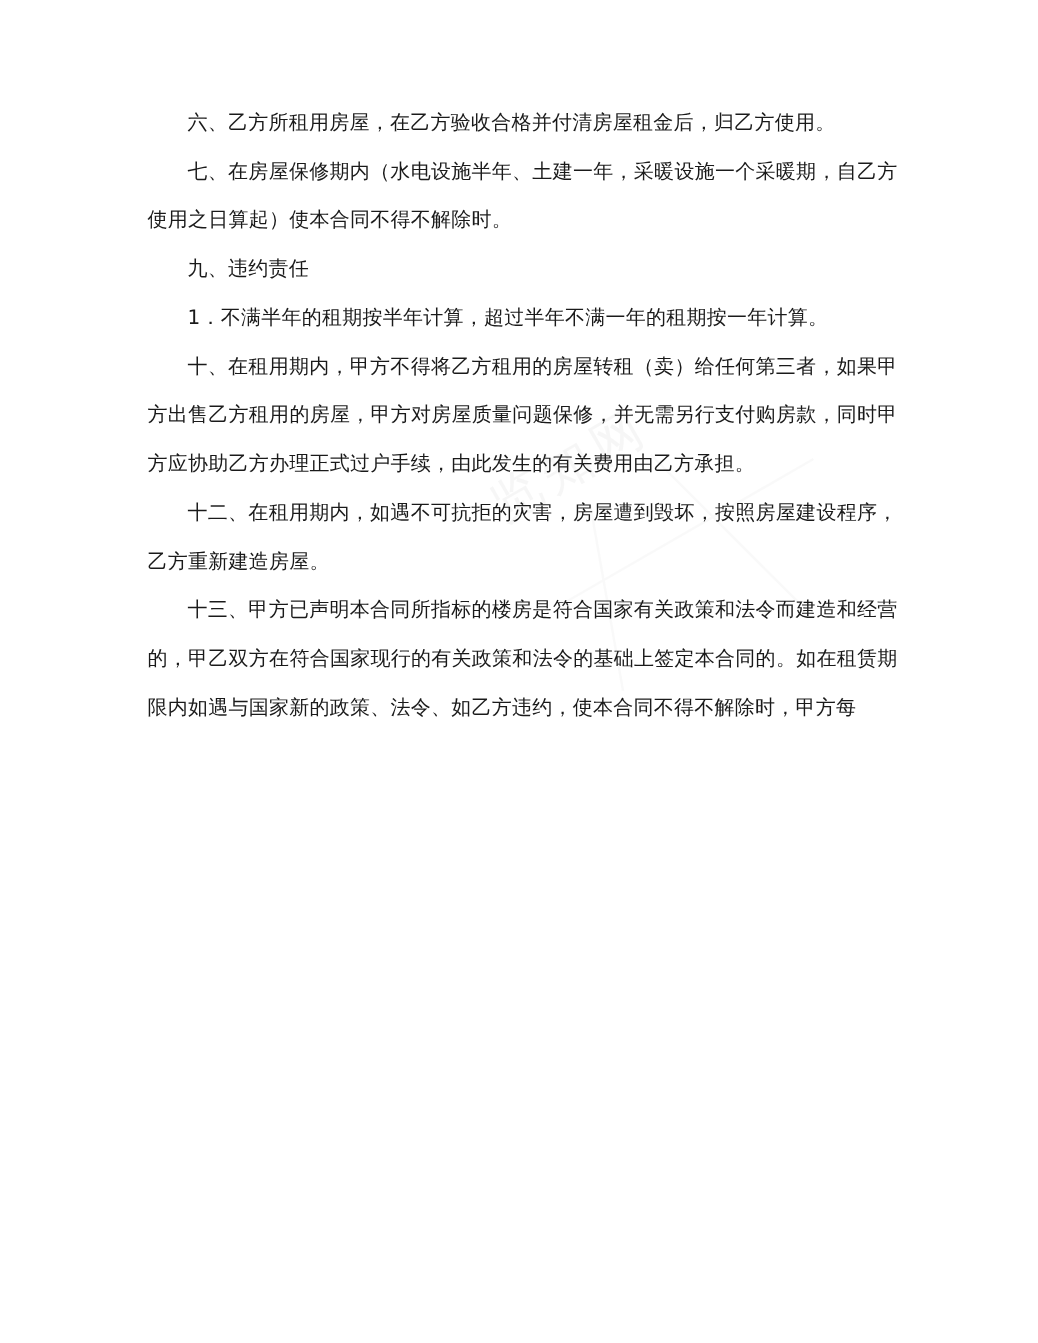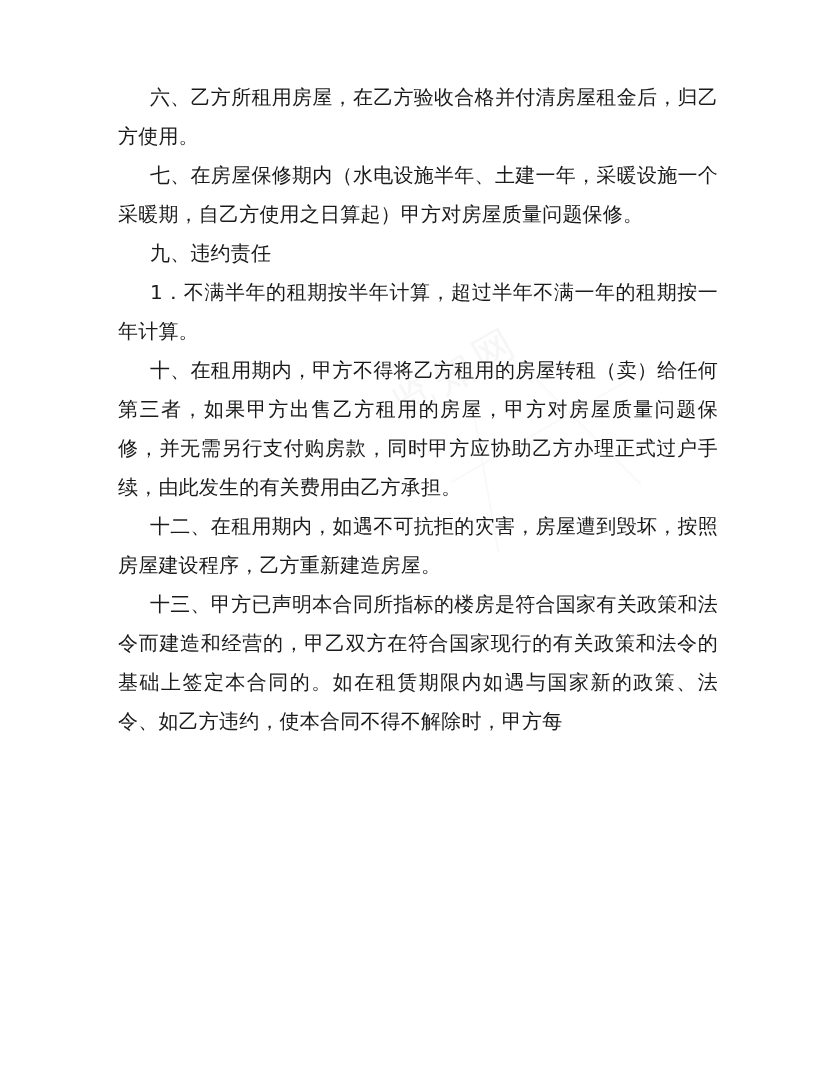--- a/index.html
+++ b/index.html
@@ -16,21 +16,21 @@
     overflow: hidden;
     font-family: "DejaVu Sans", "Liberation Sans", sans-serif;
   }
   .content {
     position: absolute;
     left: 118px;
     top: 78px;
     width: 600px;
   }
   .para {
-    font-size: 20px;
+    font-size: 16px;
     line-height: 39px;
     color: #1a1a1a;
     text-align: justify;
     text-justify: inter-ideograph;
     margin: 0 0 0 0;
     letter-spacing: 0.2px;
     white-space: pre-wrap;
   }
   .indent {
     text-indent: 32px;
@@ -67,21 +67,21 @@
 
   <div class="watermark">
     <div class="wm-line wm-l1"></div>
     <div class="wm-line wm-l2"></div>
     <div class="wm-line wm-l3"></div>
     <div class="wm-text">览知网</div>
   </div>
 
   <div class="content">
     <p class="para indent">六、乙方所租用房屋，在乙方验收合格并付清房屋租金后，归乙方使用。</p>
-    <p class="para indent">七、在房屋保修期内（水电设施半年、土建一年，采暖设施一个采暖期，自乙方使用之日算起）甲方对房屋质量问题保修。</p>
+    <p class="para indent">七、在房屋保修期内（水电设施半年、土建一年，采暖设施一个采暖期，自乙方使用之日算起）使本合同不得不解除时。</p>
     <p class="para indent">九、违约责任</p>
     <p class="para indent">1．不满半年的租期按半年计算，超过半年不满一年的租期按一年计算。</p>
     <p class="para indent">十、在租用期内，甲方不得将乙方租用的房屋转租（卖）给任何第三者，如果甲方出售乙方租用的房屋，甲方对房屋质量问题保修，并无需另行支付购房款，同时甲方应协助乙方办理正式过户手续，由此发生的有关费用由乙方承担。</p>
     <p class="para indent">十二、在租用期内，如遇不可抗拒的灾害，房屋遭到毁坏，按照房屋建设程序，乙方重新建造房屋。</p>
     <p class="para indent">十三、甲方已声明本合同所指标的楼房是符合国家有关政策和法令而建造和经营的，甲乙双方在符合国家现行的有关政策和法令的基础上签定本合同的。如在租赁期限内如遇与国家新的政策、法令、如乙方违约，使本合同不得不解除时，甲方每</p>
   </div>
 
 </div>
 
 </body></html>

